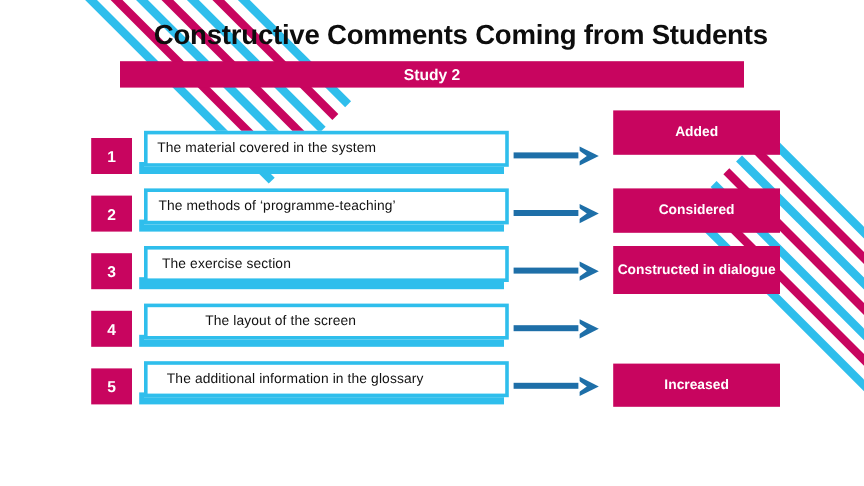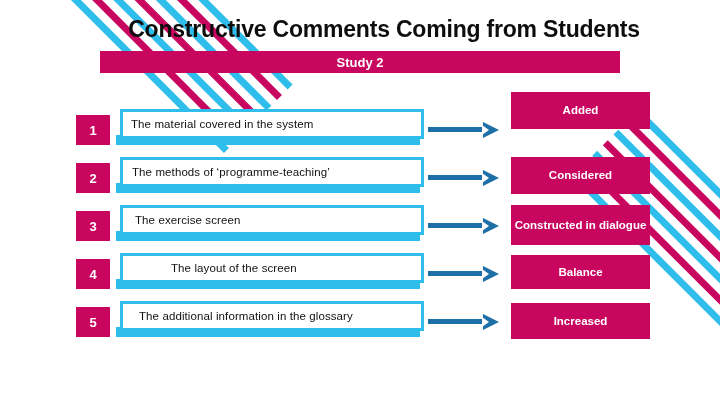--- a/index.html
+++ b/index.html
@@ -237,21 +237,21 @@
           <div class="shaft"></div>
           <div class="head"></div>
           <div class="notch"></div>
         </div>
       </div>
       <div class="row" style="top: 203px;">
         <div class="num-badge">3</div>
         <div class="item-wrap">
           <div class="item-shadow"></div>
           <div class="item-box">
-            <span class="label" style="padding-left: 12px;">The exercise screen</span>
+            <span class="label" style="padding-left: 12px;">The exercise section</span>
           </div>
         </div>
         <div class="arrow">
           <div class="shaft"></div>
           <div class="head"></div>
           <div class="notch"></div>
         </div>
       </div>
       <div class="row" style="top: 251px;">
         <div class="num-badge">4</div>
@@ -285,19 +285,16 @@
 
 <div class="result-box" style="top: 92px; height: 37px;">
       <span>Added</span>
     </div>
     <div class="result-box" style="top: 157px; height: 37px;">
       <span>Considered</span>
     </div>
     <div class="result-box" style="top: 205px; height: 40px;">
       <span>Constructed in dialogue</span>
     </div>
-    <div class="result-box" style="top: 255px; height: 34px;">
-      <span>Balance</span>
-    </div>
     <div class="result-box" style="top: 303px; height: 36px;">
       <span>Increased</span>
     </div>
   </div>
 
 </body></html>

